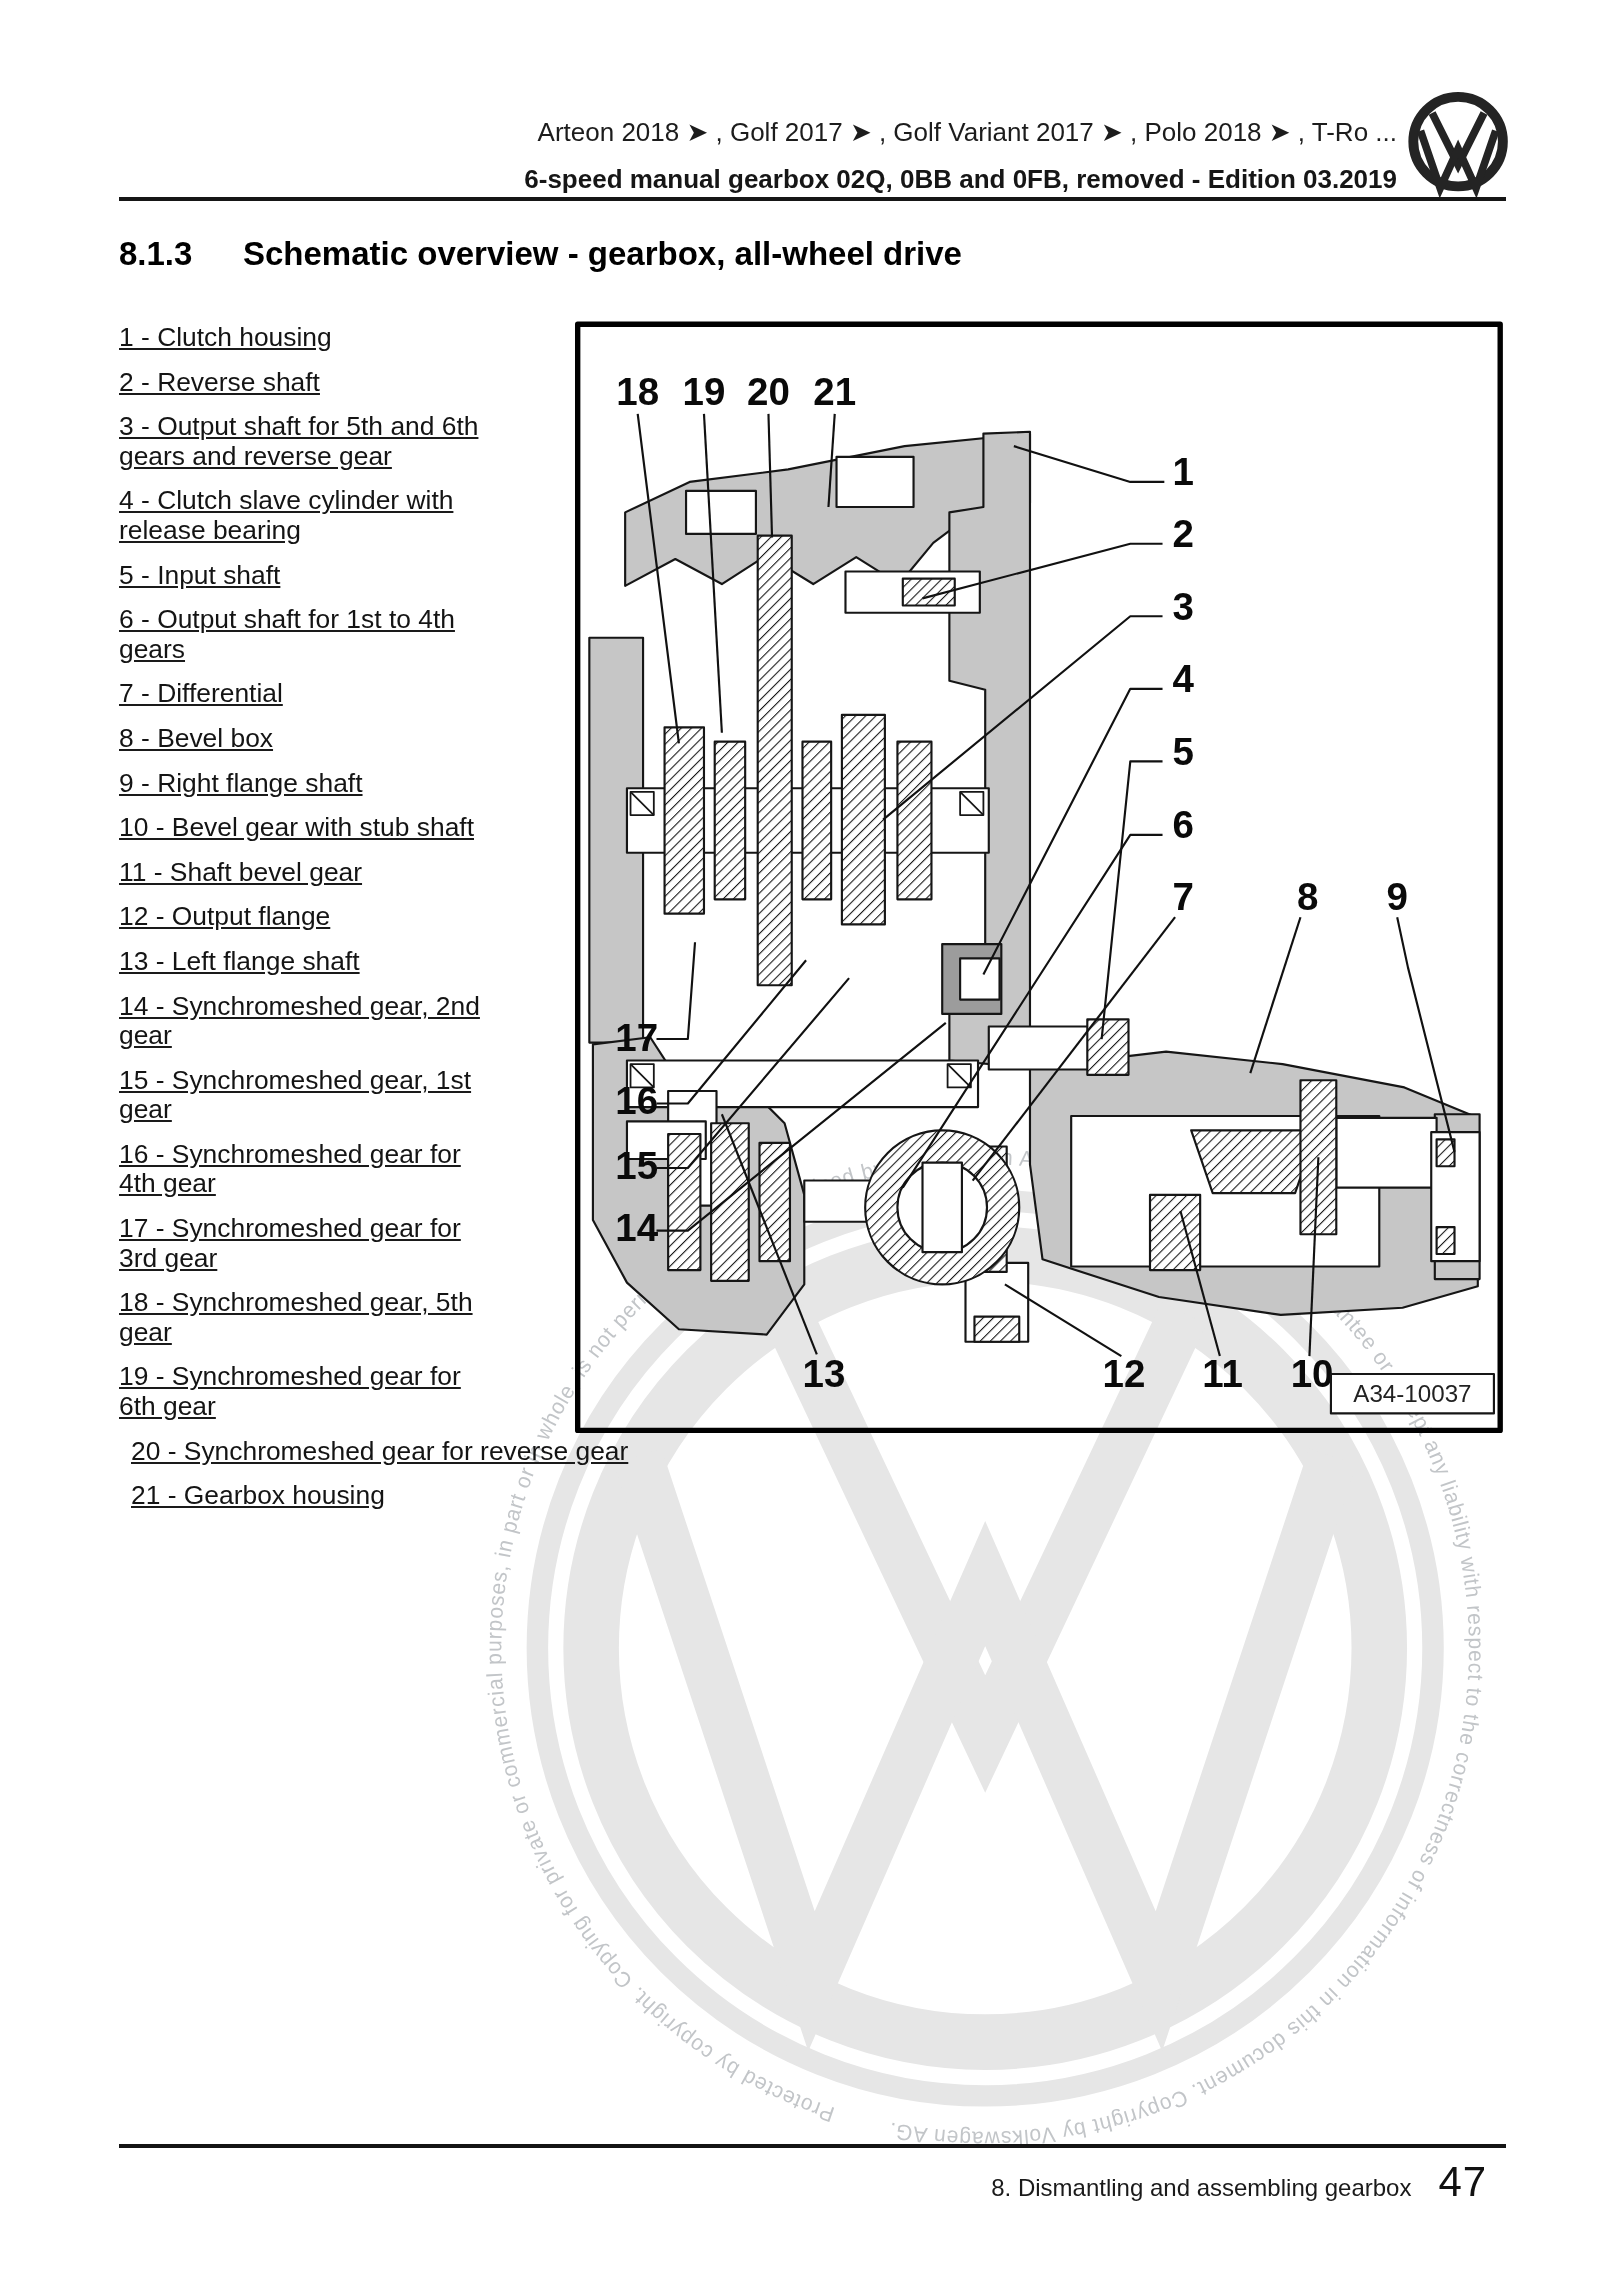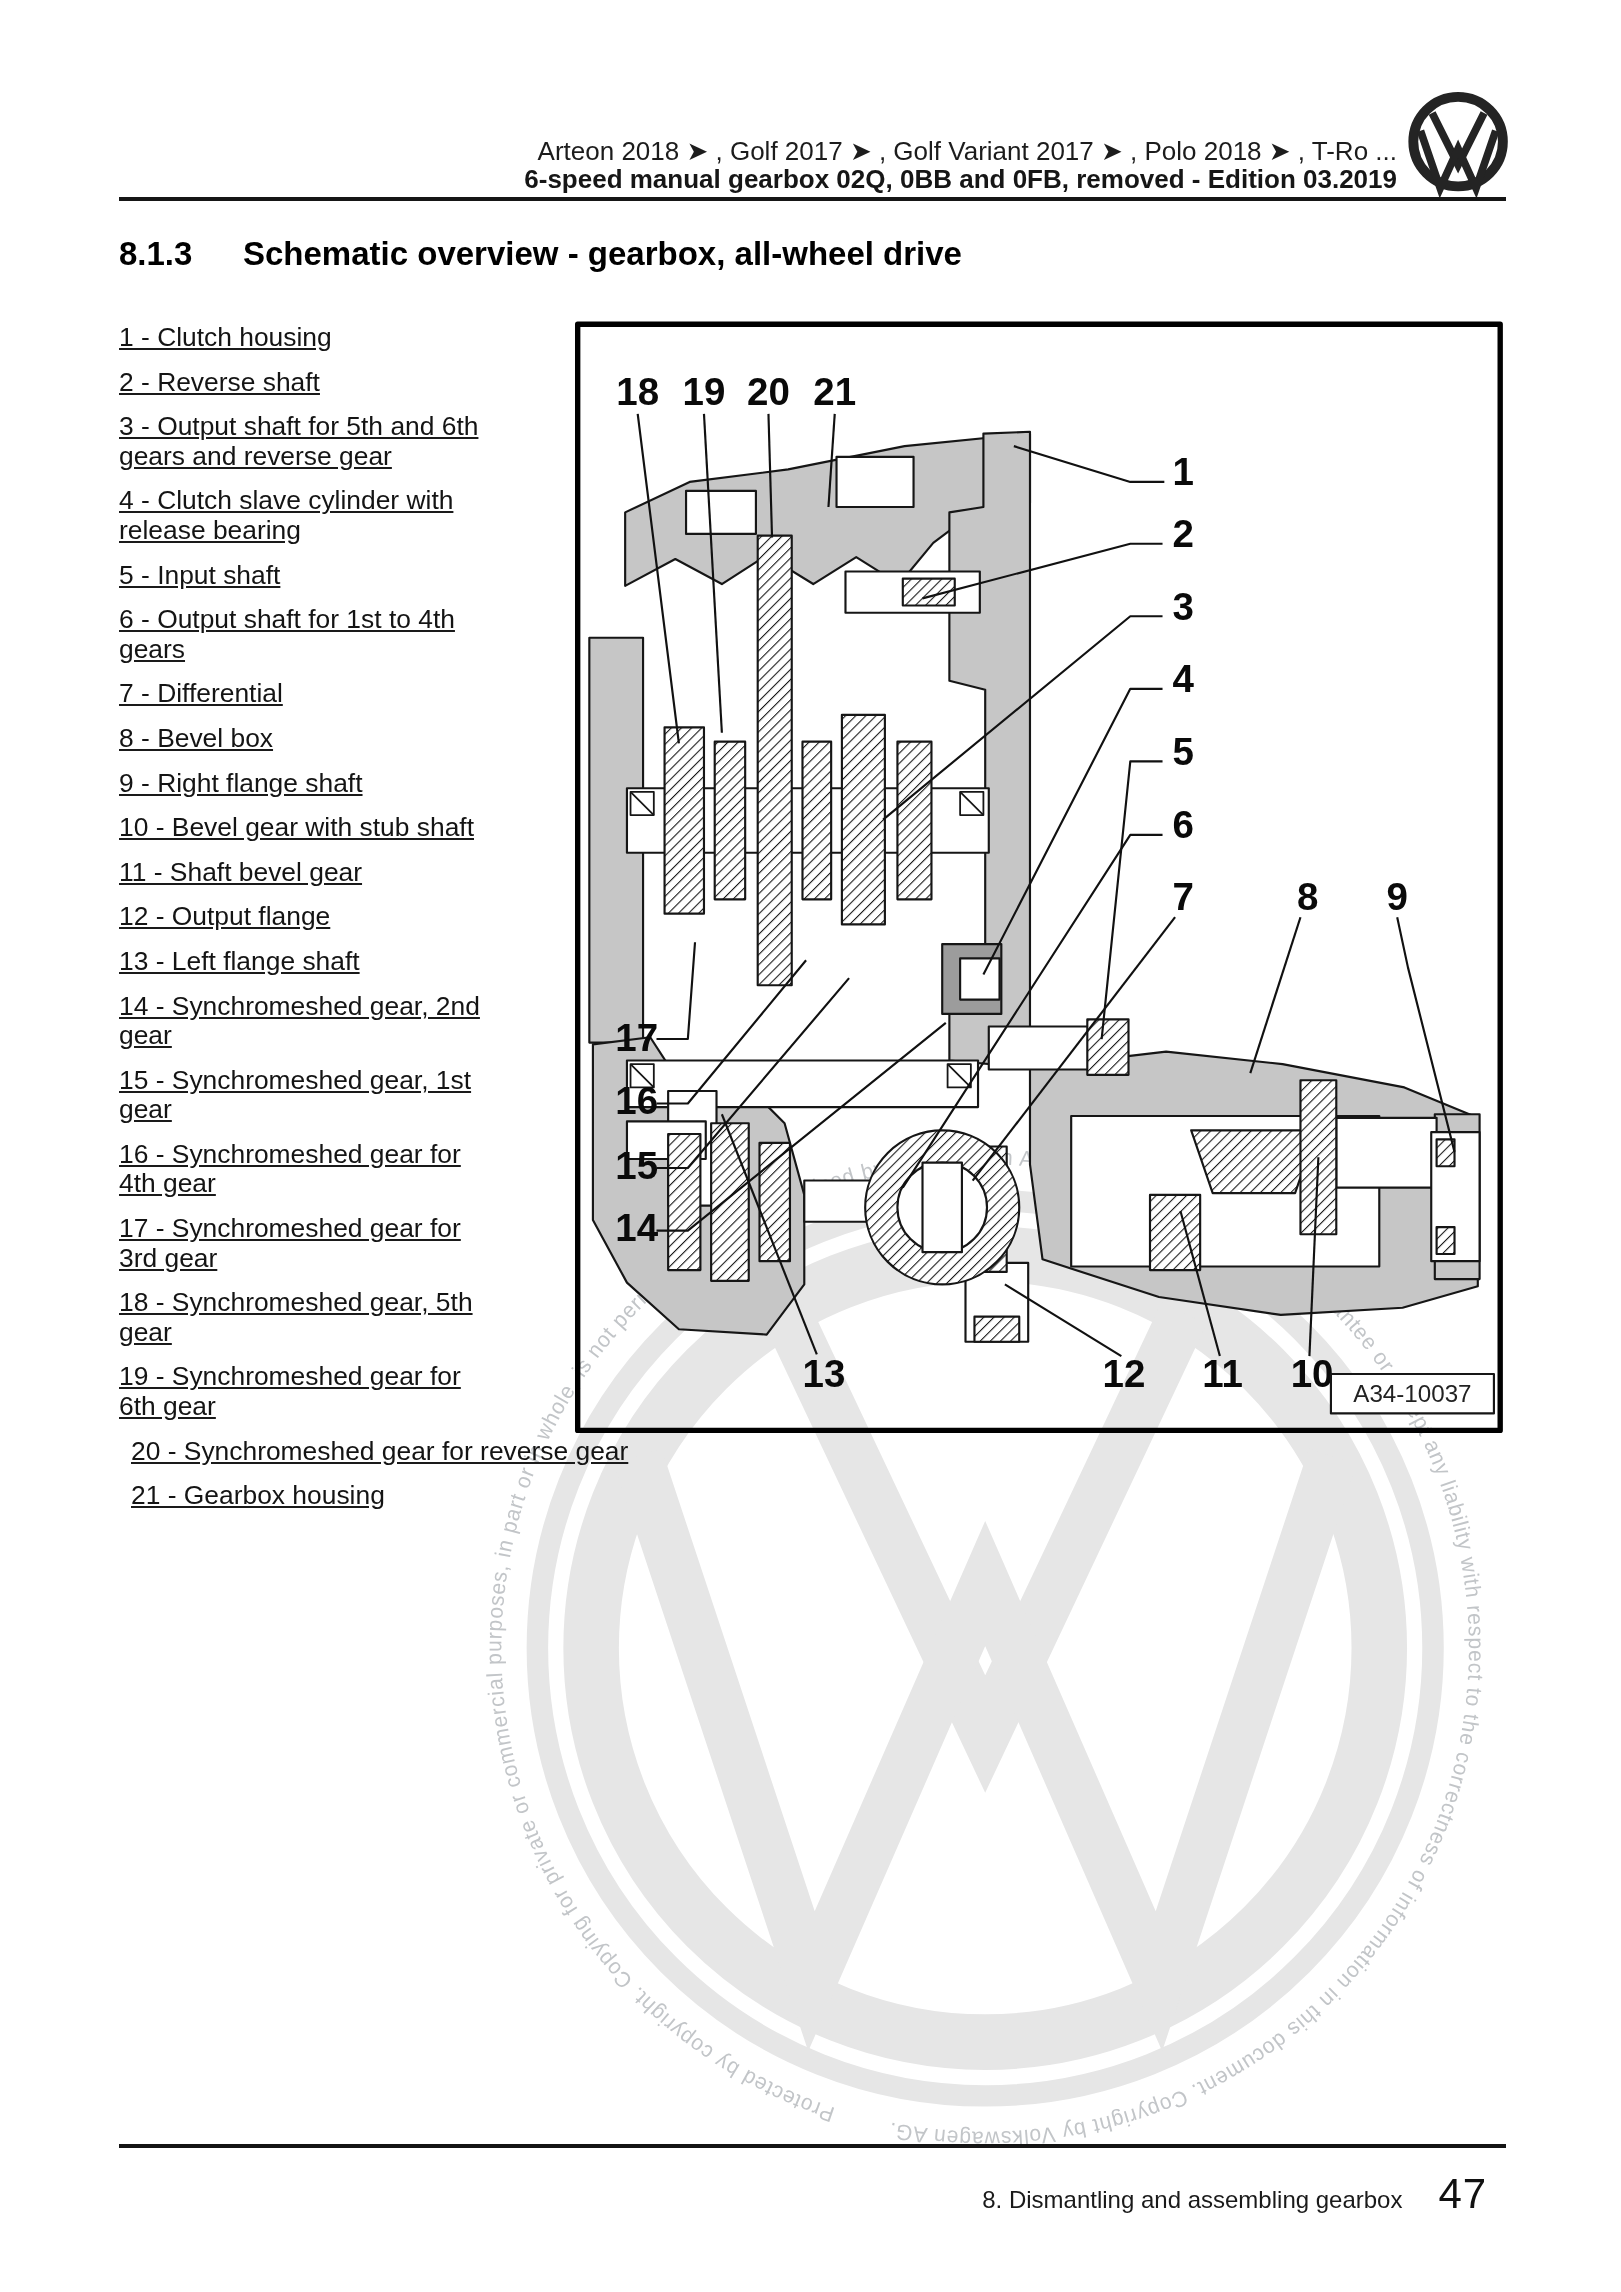--- a/index.html
+++ b/index.html
@@ -3,41 +3,41 @@
 <meta charset="utf-8">
 <style>
   html,body{margin:0;padding:0;}
   body{
     width:1622px;height:2293px;position:relative;background:#ffffff;
     font-family:"Liberation Sans", sans-serif;color:#1a1a1a;overflow:hidden;
   }
   .abs{position:absolute;}
   
   #header-models{
-    top:137px;right:225px;font-size:26px;line-height:29px;color:#1c1c1c;
+    top:118px;right:225px;font-size:26px;line-height:29px;color:#1c1c1c;
     white-space:nowrap;z-index:20;
   }
   #header-subtitle{
     top:165px;right:225px;font-size:26px;line-height:29px;font-weight:700;color:#161616;
     white-space:nowrap;z-index:20;margin-left:24px;
   }
   #header-rule{left:119px;top:197px;width:1387px;height:3.6px;background:#161616;z-index:20;}
   
   #section-heading{left:119px;top:235px;z-index:20;font-weight:700;font-size:33px;color:#000000;}
   #section-heading .secnum{display:inline-block;width:124px;}
   
   #parts-list{left:119px;top:323px;width:460px;z-index:20;text-decoration:underline;}
   .pitem{
     font-size:26.4px;line-height:29.6px;margin-bottom:15px;color:#141414;
     white-space:pre-line;
   }
   .pitem.wide{width:824px;margin-left:12px;}
   
   #footer-rule{left:119px;top:2144px;width:1387px;height:3.6px;background:#141414;z-index:20;}
-  #footer-row{top:2158px;right:135px;z-index:20;display:flex;align-items:baseline;gap:36px;margin-top:12px;}
+  #footer-row{top:2158px;right:135px;z-index:20;display:flex;align-items:baseline;gap:27px;}
   #footer-chapter{font-size:24px;color:#1a1a1a;}
   #footer-page{font-size:42px;color:#111;letter-spacing:0.9px;}
   
   #art{left:0;top:0;z-index:5;}
   svg text.callout{font-family:"Liberation Sans",sans-serif;font-weight:700;font-size:43px;fill:#0a0a0a;}
   svg text.figref{font-family:"Liberation Sans",sans-serif;font-size:27px;fill:#222;}
   svg text.wmtext{font-family:"Liberation Sans",sans-serif;font-size:24.5px;fill:#c2c5c8;letter-spacing:1px;}
 </style>
 </head>
 <body>

